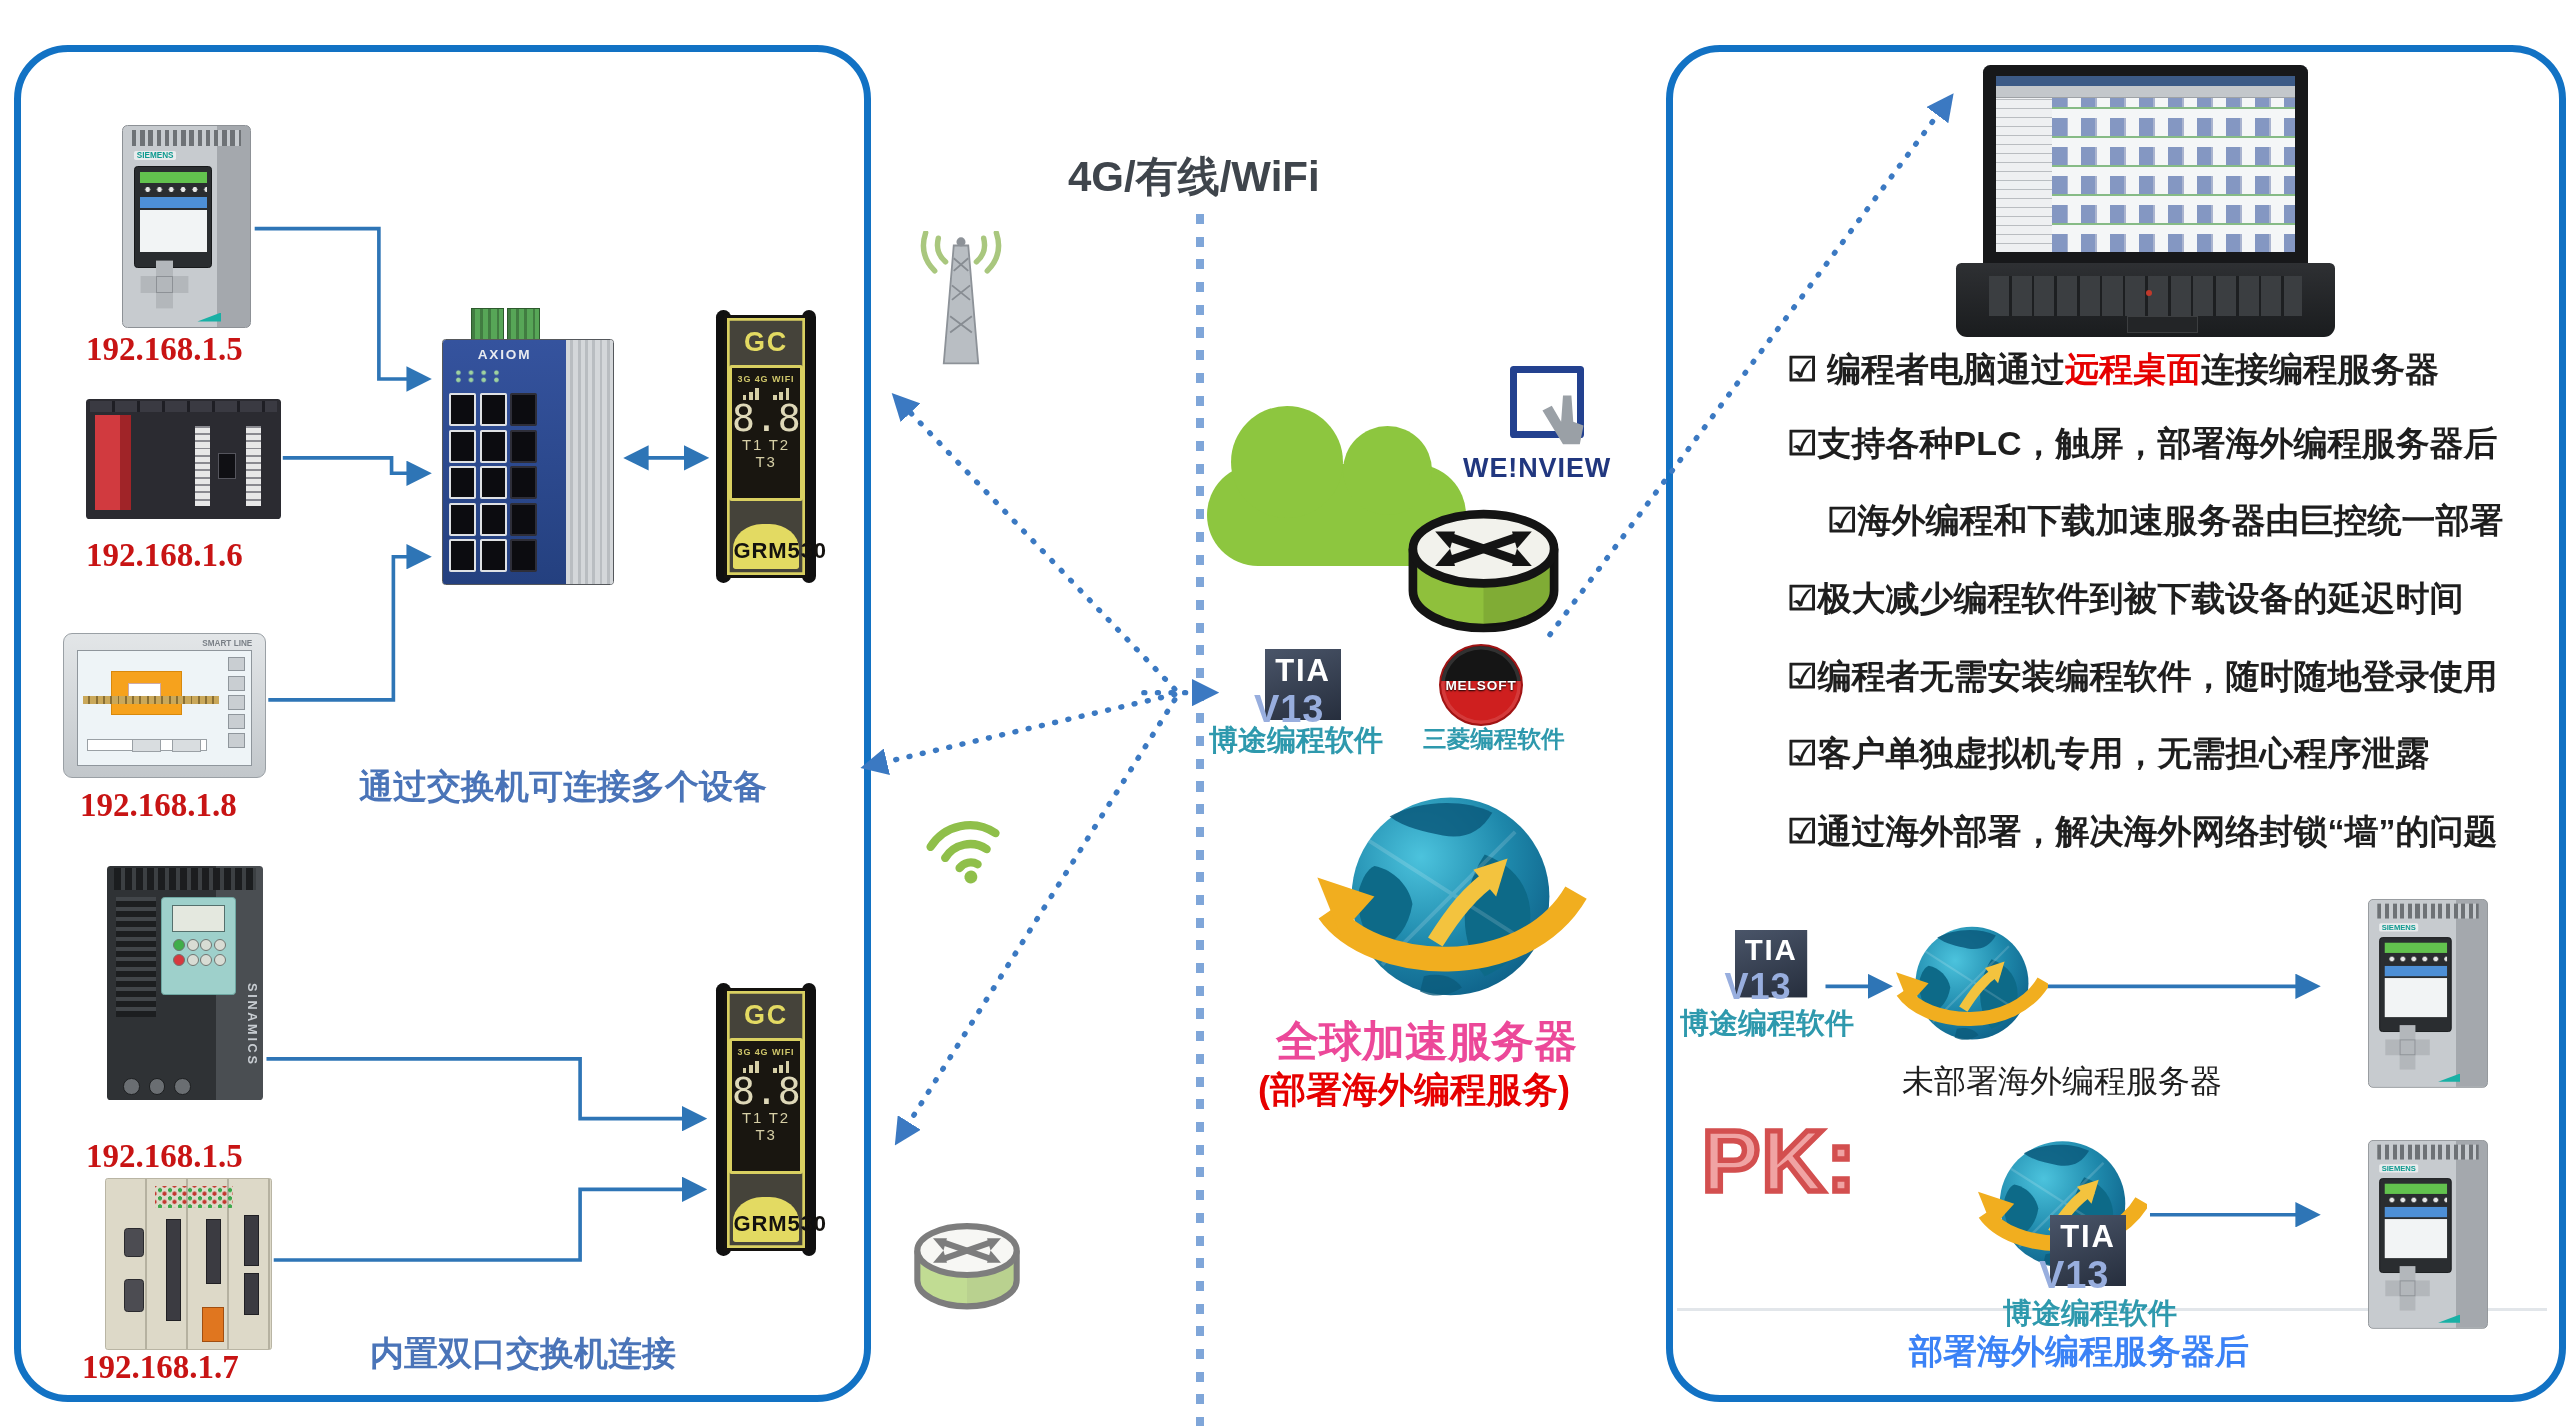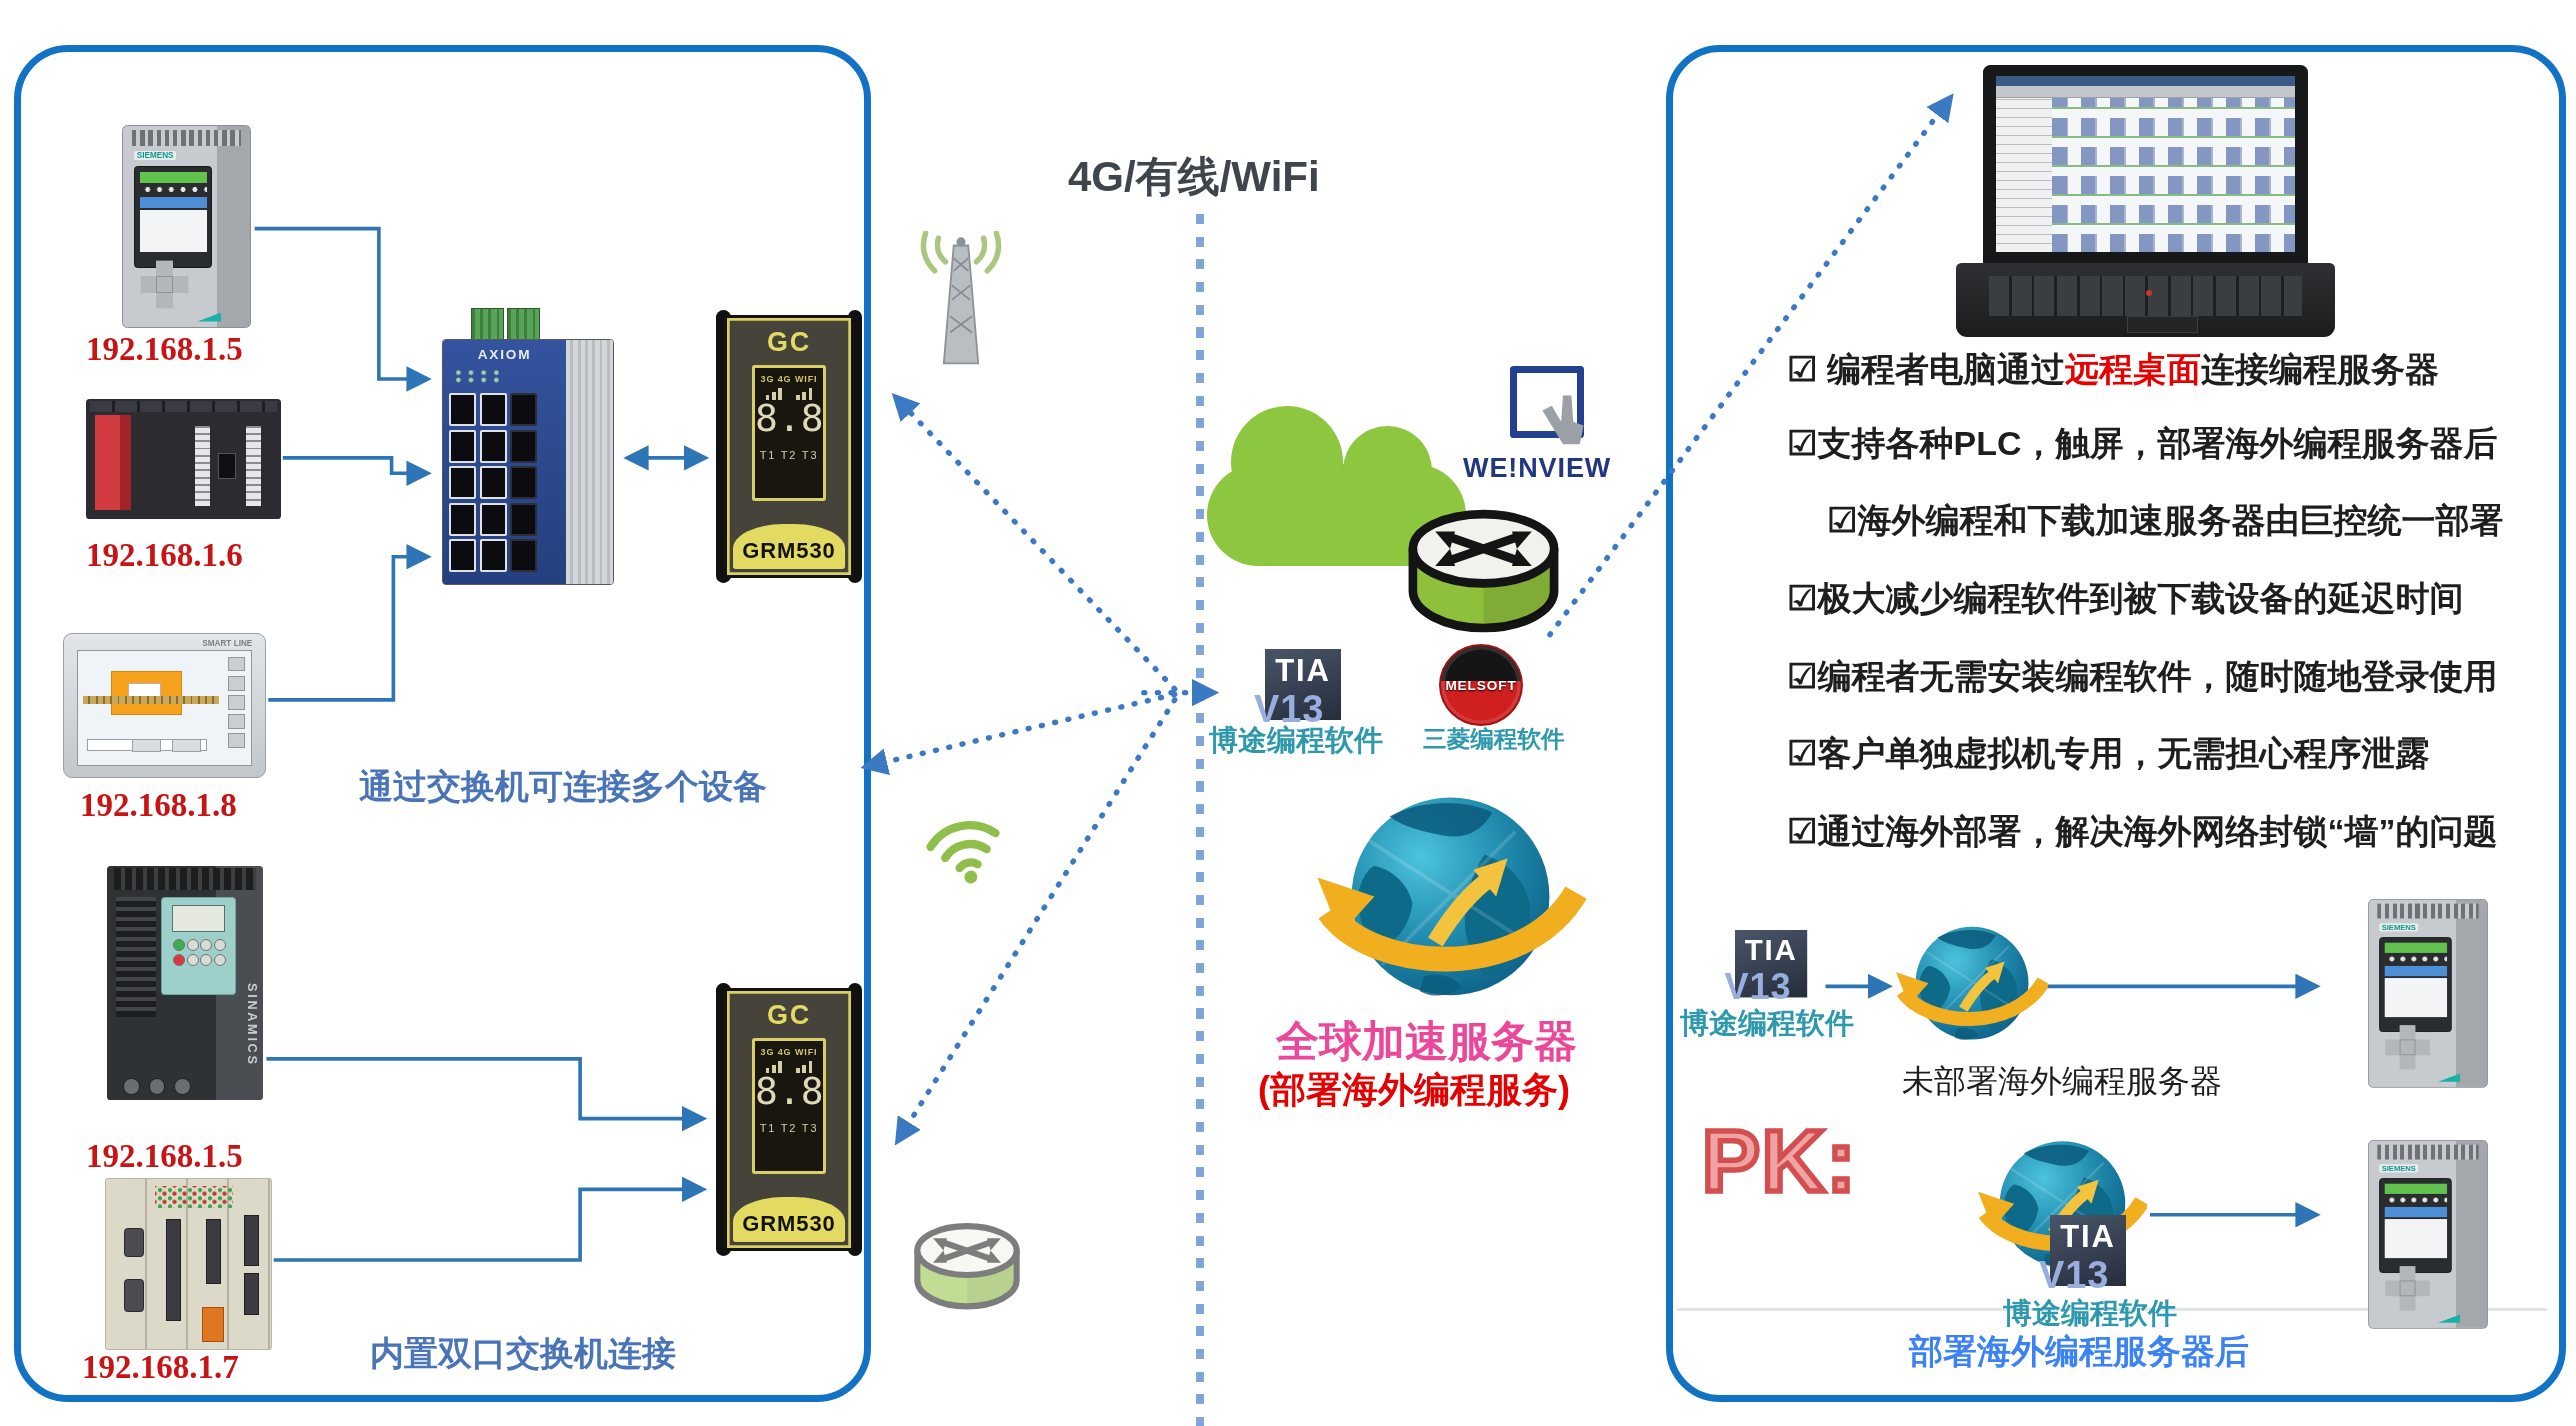--- a/index.html
+++ b/index.html
@@ -83,35 +83,35 @@
   .sw-front{width:123px;background:linear-gradient(180deg,#35539e,#24407f);position:relative;}
   .sw-side{flex:1;background:repeating-linear-gradient(90deg,#d4d7da 0 4.5px,#b9bdc1 4.5px 7.3px);}
   .sw-brand{color:#e8eaf0;font-size:13.6px;font-weight:700;text-align:center;margin-top:7.3px;letter-spacing:1.8px;}
   .sw-leds{position:absolute;left:9px;top:29px;width:54px;height:14.5px;
       background-image:radial-gradient(circle,#9fd39f 1.8px,transparent 2.7px);background-size:12.7px 7.3px;}
   .sw-ports{position:absolute;left:6.3px;top:53px;display:grid;grid-template-columns:repeat(3,27px);grid-auto-rows:33px;gap:3.6px;}
   .port{background:#0c0c10;border:2.7px solid #dfe1e4;border-radius:1.8px;}
   .port.d{border-color:#2e2e38;}
 
   
-  .gc{position:absolute;width:146px;height:281px;}
+  .gc{position:absolute;width:100px;height:281px;}
   .gc1{left:716px;top:306px;} .gc2{left:716px;top:979px;}
   .gc-clip{position:absolute;width:14.5px;top:3.6px;bottom:3.6px;background:#101010;border-radius:7.3px;}
   .gc-cl{left:0;} .gc-cr{right:0;}
   .gc-face{position:absolute;left:8.2px;right:8.2px;top:9px;bottom:9px;background:#45433a;border:3.6px solid #14120f;
       box-shadow:inset 0 0 0 2.7px #d9d061;}
   .gc-brand{margin-top:9px;text-align:center;font-size:27px;font-weight:700;color:#e3da62;letter-spacing:1.8px;}
   .gc-screen{margin:7.3px auto 0;width:74px;height:136px;background:#191610;border:3.6px solid #d9d061;border-radius:2.7px;
       text-align:center;padding-top:5.4px;box-sizing:border-box;}
   .gc-status{font-size:9px;font-weight:700;color:#cfc66a;letter-spacing:0.9px;}
   .gc-bars{margin-top:4.5px;height:11.8px;display:flex;justify-content:center;gap:2.7px;align-items:flex-end;}
   .gc-bars i{width:3.6px;background:#d6cfa6;display:block;}
   .gc-bars .h1{height:4.5px;} .gc-bars .h2{height:8.2px;} .gc-bars .h3{height:11.8px;} .gc-bars .sp{width:9px;background:none;}
   .gc-digits{font-family:"DejaVu Sans Mono",monospace;font-size:38px;line-height:.95;color:#ded8b8;}
-  .gc-trow{font-size:11px;color:#d6cfa6;letter-spacing:1.8px;margin-top:13px;}
+  .gc-trow{font-size:15px;color:#d6cfa6;letter-spacing:1.8px;margin-top:0;}
   .gc-band{position:absolute;left:6.3px;right:6.3px;bottom:6.3px;height:45px;background:#e3da62;
       border-radius:45% 45% 2.7px 2.7px / 55% 55% 2.7px 2.7px;text-align:center;}
   .gc-model{margin-top:14.5px;font-size:22px;font-weight:700;color:#14120f;letter-spacing:0.9px;}
 
   
   .drive{position:absolute;left:107px;top:866px;width:156px;height:234px;border-radius:3.6px;
       background:linear-gradient(90deg,#2f3235 0 70%,#4a4e52 70%);}
   .dr-topvent{position:absolute;top:1.8px;left:7.3px;right:7.3px;height:22px;
       background:repeating-linear-gradient(90deg,#1b1d1f 0 7.3px,#3c4043 7.3px 11px);}
   .dr-vent{position:absolute;left:9px;top:31px;width:40px;height:120px;

